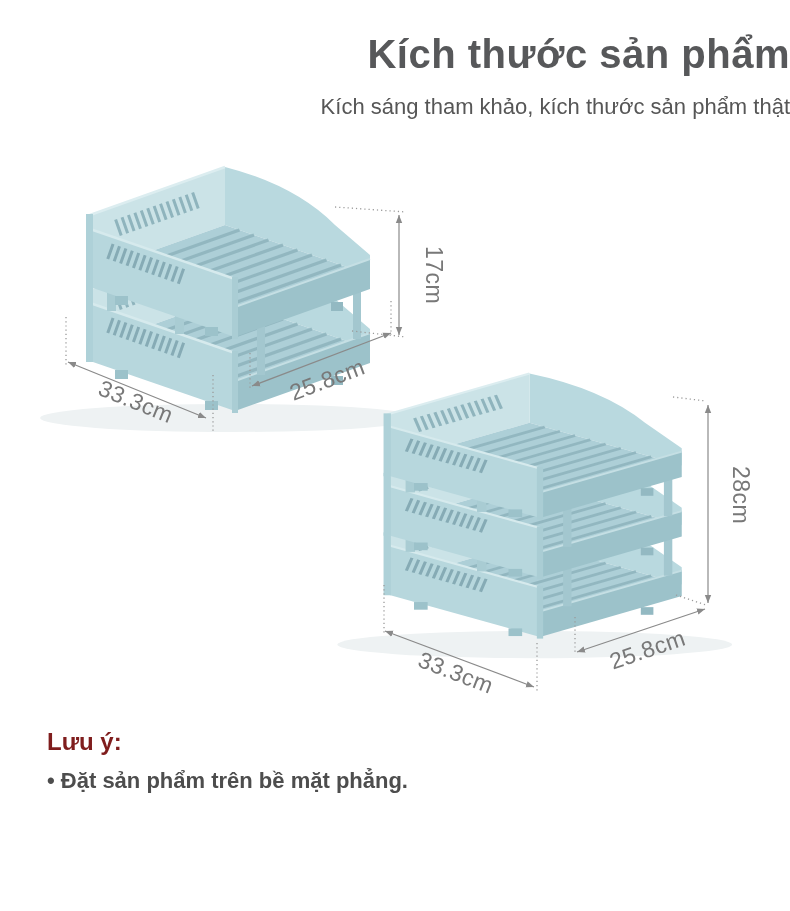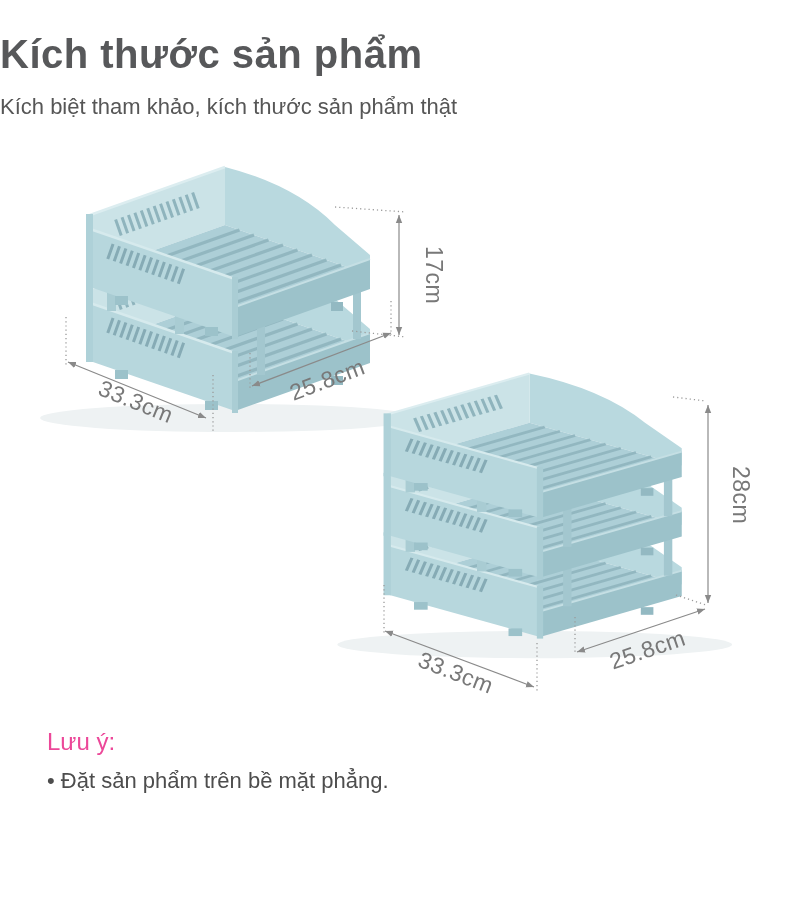--- a/index.html
+++ b/index.html
@@ -1,46 +1,46 @@
 <!DOCTYPE html>
 <html><head>
 <meta charset="utf-8">
 <style>
   html,body{margin:0;padding:0;background:#ffffff;}
   body{
     width:790px;height:911px;overflow:hidden;
     font-family:"Liberation Sans","DejaVu Sans",sans-serif;
     -webkit-font-smoothing:antialiased;
   }
-  .header{padding-top:32px;text-align:left;}
+  .header{padding-top:32px;text-align:right;}
   .title{
     font-size:40px;font-weight:700;color:#57585a;letter-spacing:.5px;line-height:1.1;
   }
   .subtitle{
     margin-top:16px;font-size:22px;color:#565656;line-height:1.34;
   }
   .diagram-svg{display:block;margin-top:26px;}
   .dim-label{
     font-size:23px;fill:#787878;letter-spacing:.5px;
     font-family:"Liberation Sans","DejaVu Sans",sans-serif;
   }
   .dim-line{stroke:#8a8a8a;stroke-width:1.2;fill:none;}
   .dim-dot{stroke:#9a9a9a;stroke-width:1.3;fill:none;stroke-dasharray:1.2 3;}
   .notes{margin:4px 45px 0 47px;}
-  .notes-heading{font-size:24px;font-weight:400;color:#ec4899;line-height:1.3;}
-  .note-item{font-size:22px;color:#4d4d4d;line-height:30px;margin-top:8px;}
+  .notes-heading{font-size:24px;font-weight:700;color:#7f1d1d;line-height:1.3;}
+  .note-item{font-size:22px;color:#4d4d4d;line-height:30px;margin-top:8px;font-weight:bold;}
   .note-item:first-of-type{margin-top:12px;}
 </style>
 </head>
 <body>
 
 <div class="header">
   <div class="title">Kích thước sản phẩm</div>
   <div class="subtitle">
-    <div>Kích biệt tham khảo, kích thước sản phẩm thật</div>
+    <div>Kích sáng tham khảo, kích thước sản phẩm thật</div>
   </div>
 </div>
 
 <svg class="diagram-svg" width="790" height="575" viewBox="0 0 790 575" xmlns="http://www.w3.org/2000/svg">
   <defs>
     <marker id="ah" markerWidth="10" markerHeight="10" refX="8" refY="4" orient="auto-start-reverse" markerUnits="userSpaceOnUse">
       <path d="M0,0.8 L8,4 L0,7.2 Z" fill="#8a8a8a"></path>
     </marker>
 
     <g id="tier">

